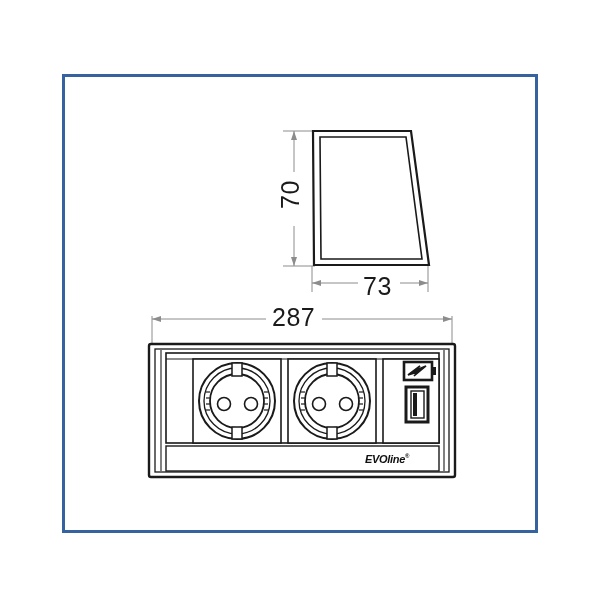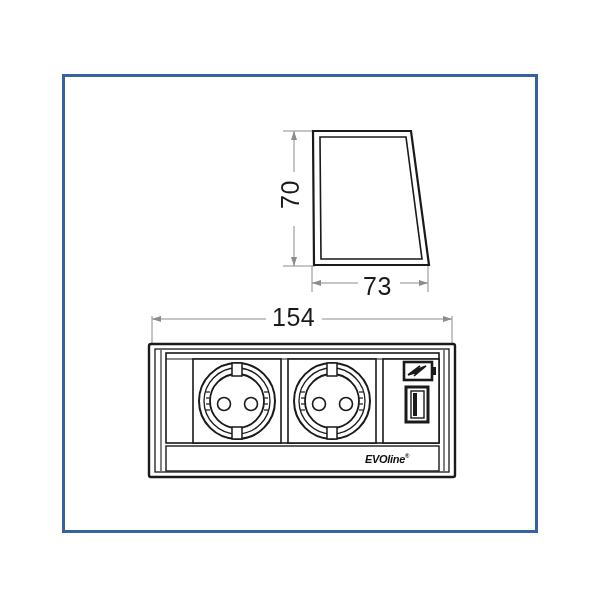--- a/index.html
+++ b/index.html
@@ -186,21 +186,21 @@
 
       <g>
         <rect x="406" y="387" width="22" height="35" fill="#ffffff" stroke="#1a1a1a" stroke-width="3"></rect>
         <rect x="411" y="391" width="13" height="27" fill="#ffffff" stroke="#1a1a1a" stroke-width="1.4"></rect>
         <rect x="413" y="393" width="4" height="23" fill="#1a1a1a" stroke="none"></rect>
       </g>
     </g>
 
   </svg>
 
-  <div class="dimtext" id="dim-154">154</div>
+  <div class="dimtext" id="dim-154">287</div>
 
   <div class="dimtext" id="dim-73">73</div>
 
   <div class="dimtext" id="dim-70">70</div>
 
   <div id="logo-evoline"><span>EVOline</span><sup>®</sup></div>
 
 </div>
 
 </body></html>

